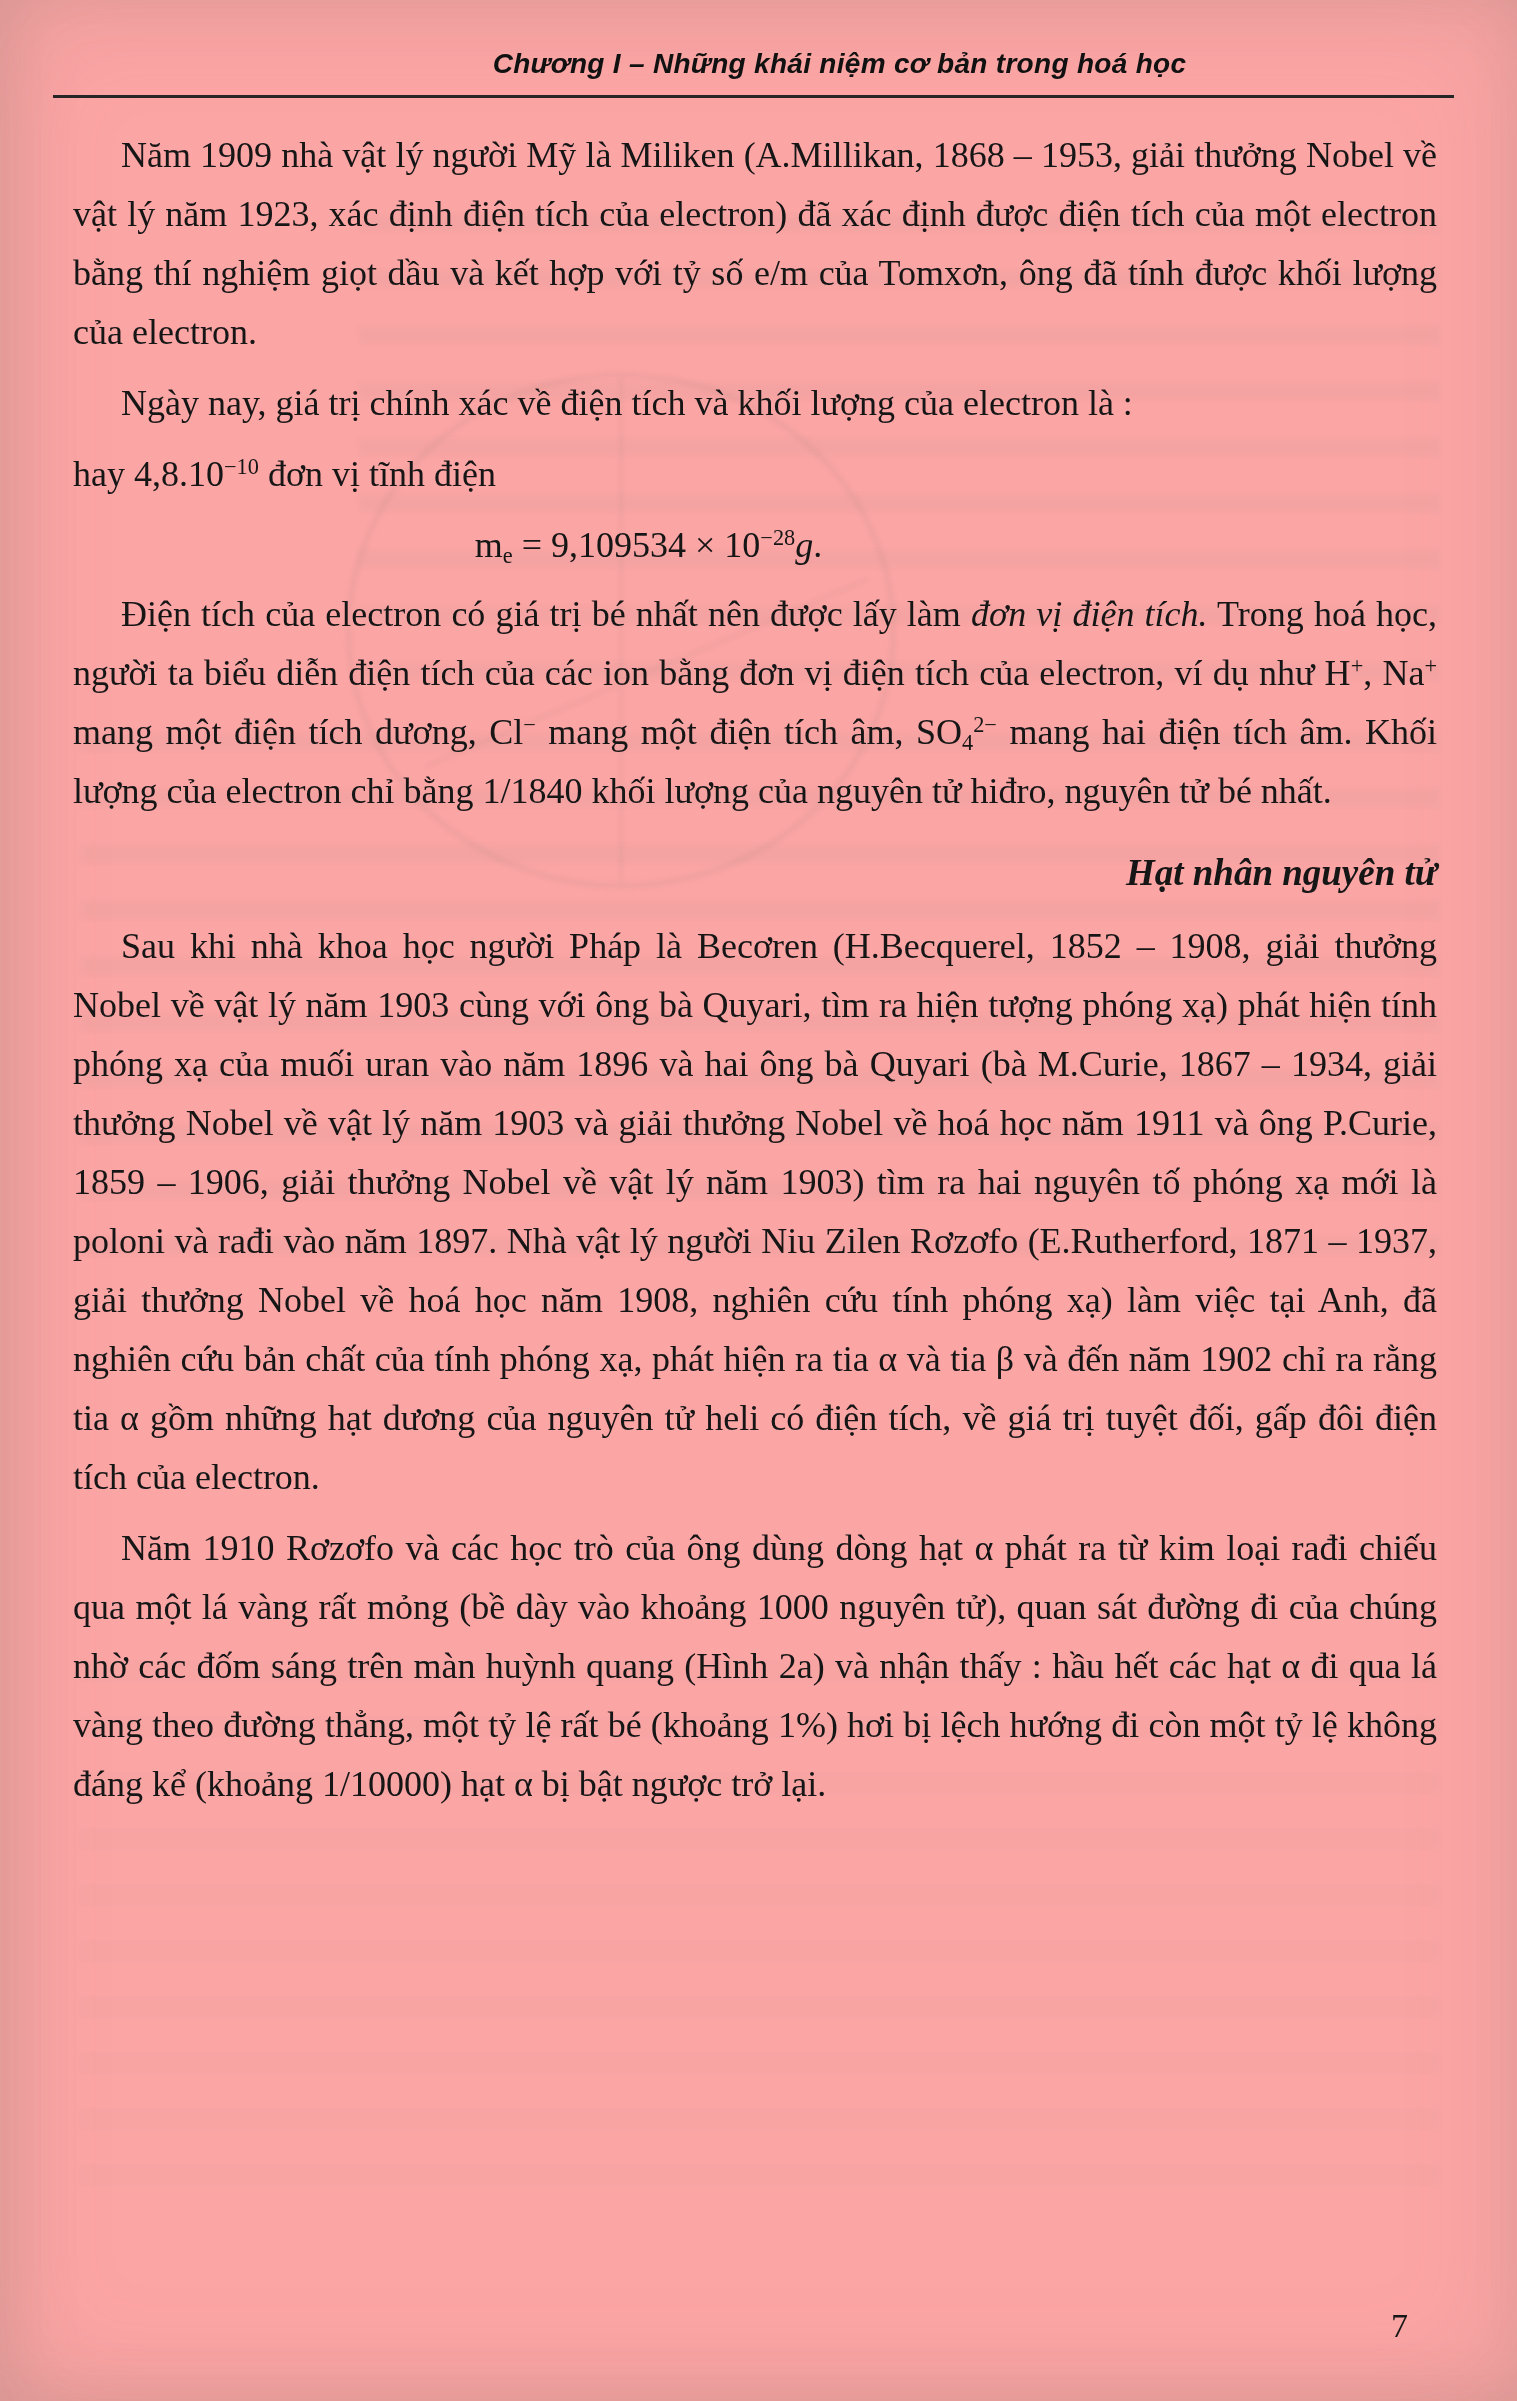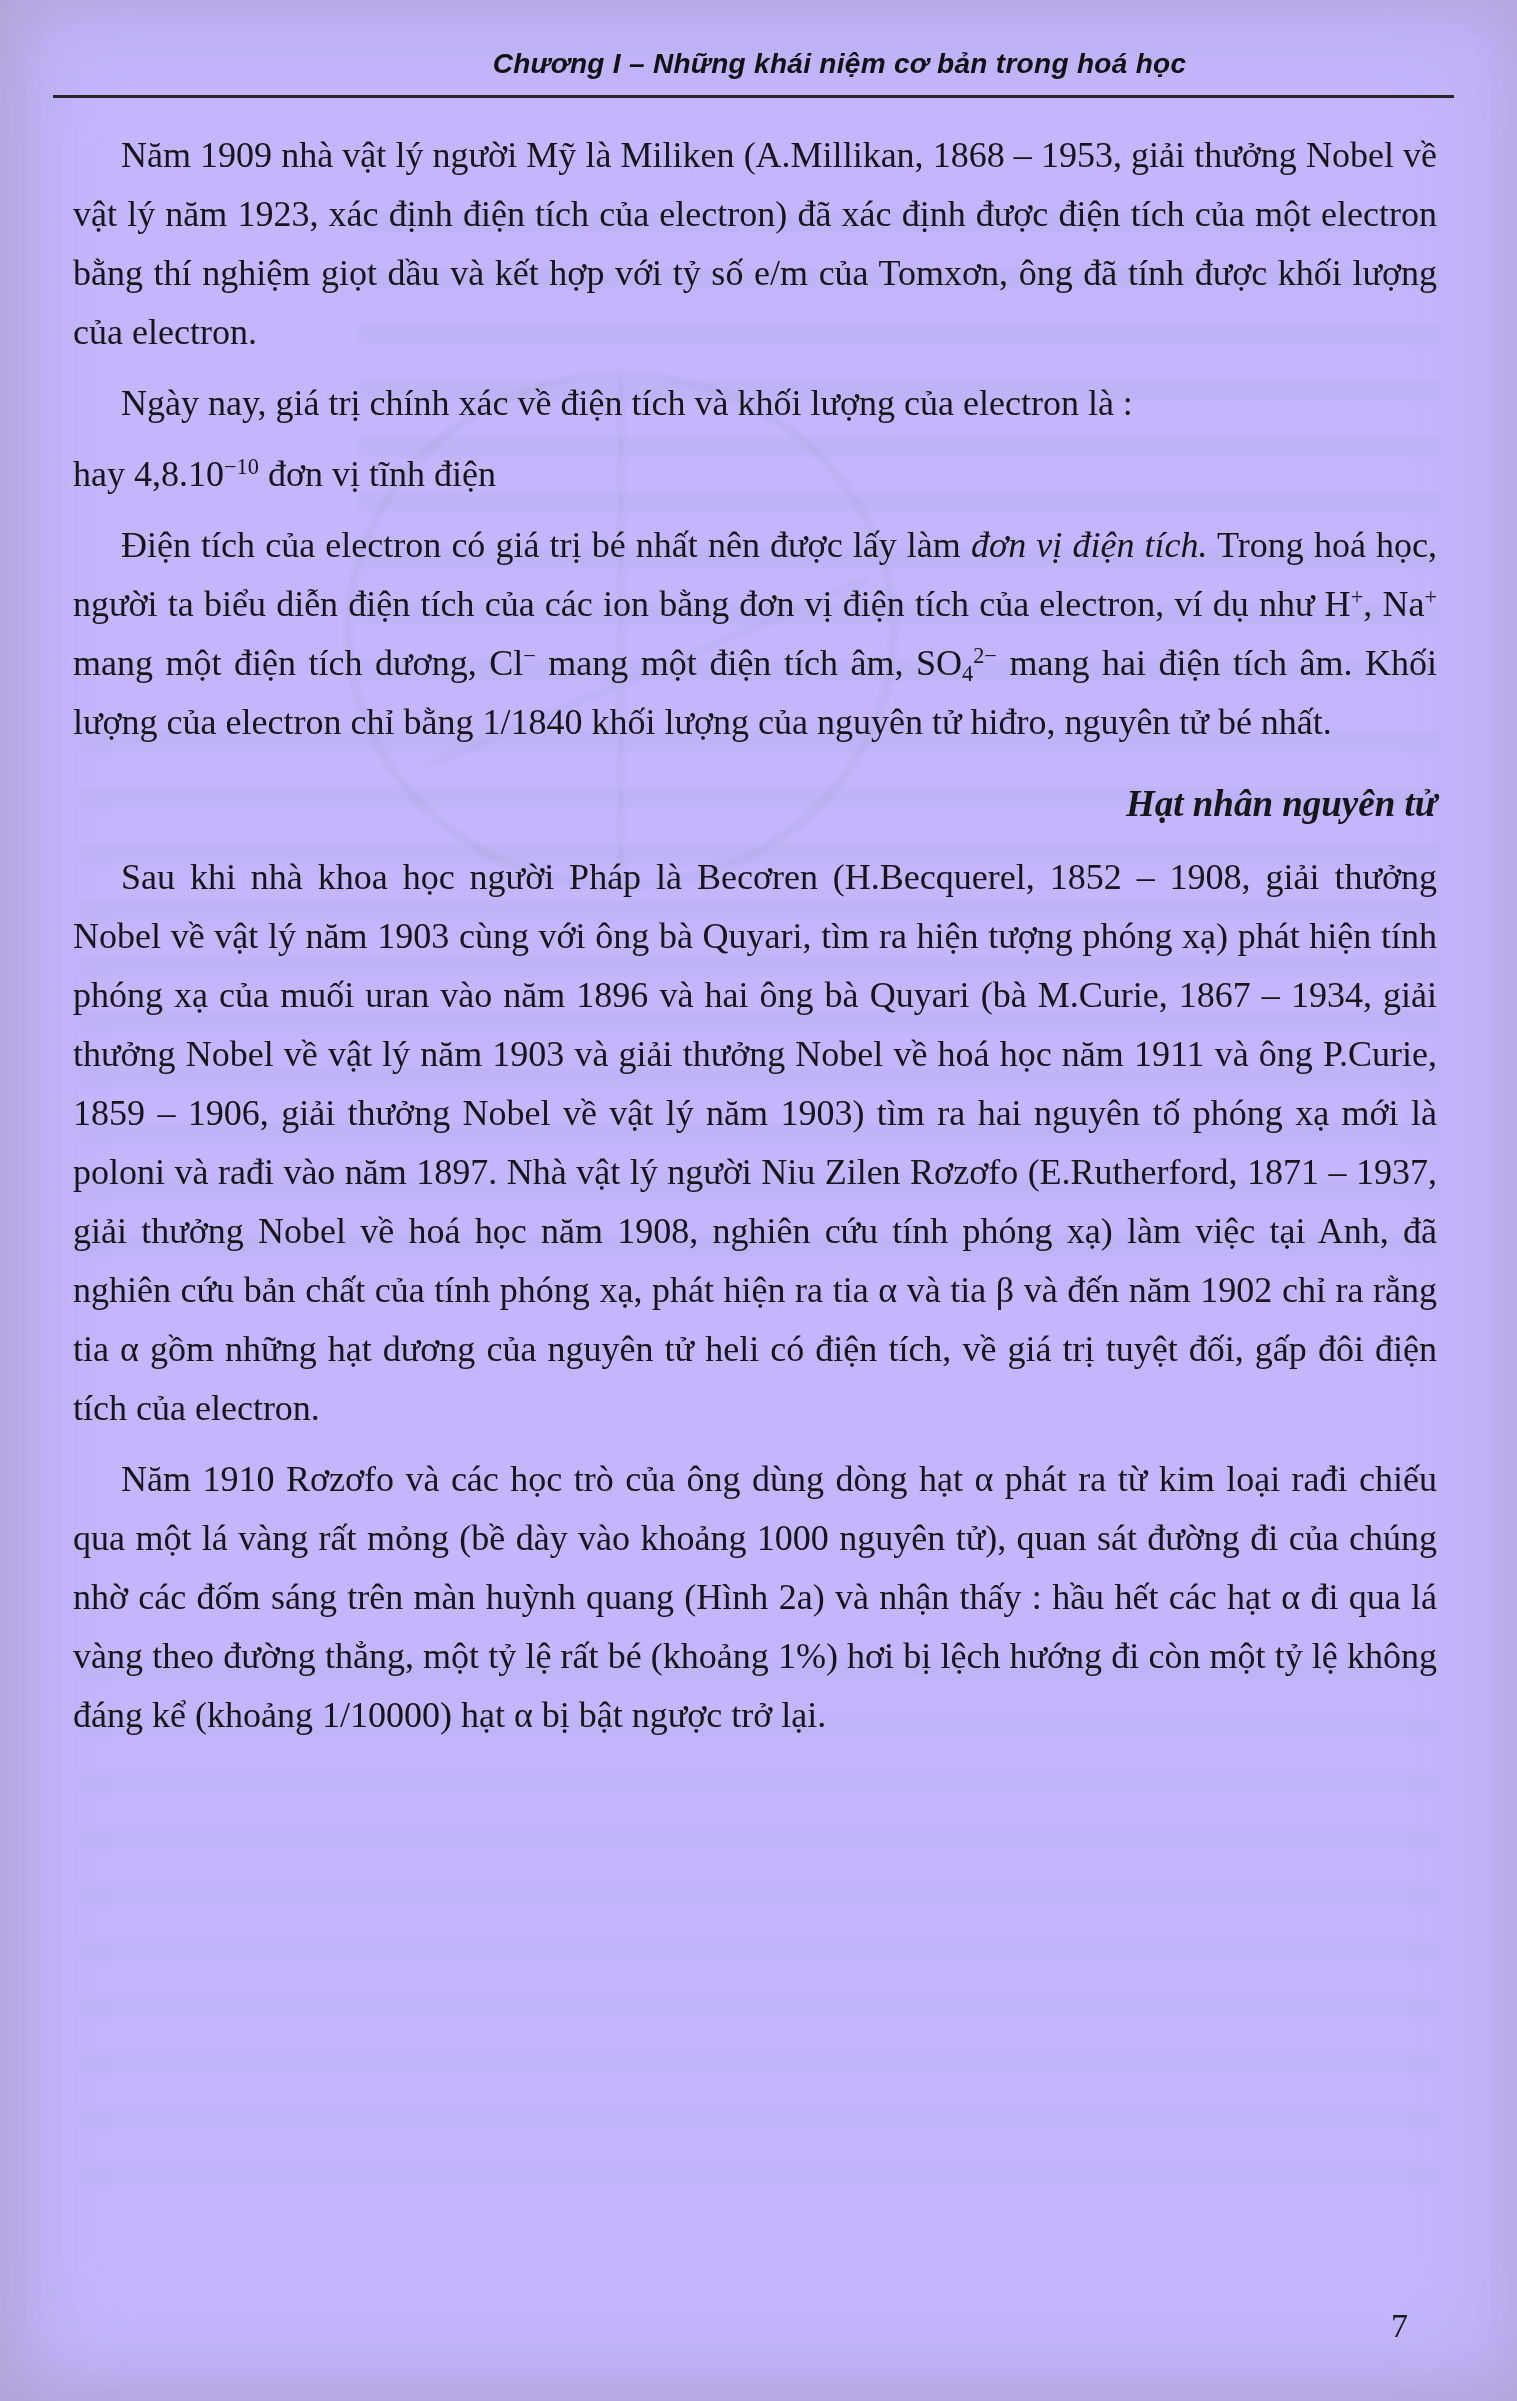--- a/index.html
+++ b/index.html
@@ -6,21 +6,21 @@
     margin: 0;
     padding: 0;
     width: 1517px;
     height: 2401px;
     background: #efede6;
   }
   .page {
     position: relative;
     width: 1517px;
     height: 2401px;
-    background: #c4b5fd;
+    background: #fca5a5;
     overflow: hidden;
     font-family: "Liberation Serif", "DejaVu Serif", serif;
     color: #161616;
     box-shadow: inset 0 0 119px rgba(125,120,104,0.16),
                 inset 25.5px 0 60px rgba(125,120,104,0.10),
                 inset 0 -17px 51px rgba(125,120,104,0.08);
   }
 
   
   .ghost-layer { position: absolute; inset: 0; pointer-events: none; z-index: 0; }
@@ -119,20 +119,21 @@
     </svg>
   </div>
 
   <div class="running-header">Chương I – Những khái niệm cơ bản trong hoá học</div>
   <div class="header-rule"></div>
 
   <div class="content">
     <p>Năm 1909 nhà vật lý người Mỹ là Miliken (A.Millikan, 1868 – 1953, giải thưởng Nobel về vật lý năm 1923, xác định điện tích của electron) đã xác định được điện tích của một electron bằng thí nghiệm giọt dầu và kết hợp với tỷ số e/m của Tomxơn, ông đã tính được khối lượng của electron.</p>
     <p>Ngày nay, giá trị chính xác về điện tích và khối lượng của electron là :</p>
     <p class="noindent"><span>hay 4,8.10</span><sup>−10</sup><span> đơn vị tĩnh điện</span></p>
+    <p class="formula"><span>m</span><sub>e</sub><span> = 9,109534 × 10</span><sup>−28</sup><i>g</i><span>.</span></p>
     <p><span>Điện tích của electron có giá trị bé nhất nên được lấy làm </span><i>đơn vị điện tích.</i><span> Trong hoá học, người ta biểu diễn điện tích của các ion bằng đơn vị điện tích của electron, ví dụ như H</span><sup>+</sup><span>, Na</span><sup>+</sup><span> mang một điện tích dương, Cl</span><sup>−</sup><span> mang một điện tích âm, SO</span><sub>4</sub><sup>2−</sup><span> mang hai điện tích âm. Khối lượng của electron chỉ bằng 1/1840 khối lượng của nguyên tử hiđro, nguyên tử bé nhất.</span></p>
     <div class="subheading">Hạt nhân nguyên tử</div>
     <p>Sau khi nhà khoa học người Pháp là Becơren (H.Becquerel, 1852 – 1908, giải thưởng Nobel về vật lý năm 1903 cùng với ông bà Quyari, tìm ra hiện tượng phóng xạ) phát hiện tính phóng xạ của muối uran vào năm 1896 và hai ông bà Quyari (bà M.Curie, 1867 – 1934, giải thưởng Nobel về vật lý năm 1903 và giải thưởng Nobel về hoá học năm 1911 và ông P.Curie, 1859 – 1906, giải thưởng Nobel về vật lý năm 1903) tìm ra hai nguyên tố phóng xạ mới là poloni và rađi vào năm 1897. Nhà vật lý người Niu Zilen Rơzơfo (E.Rutherford, 1871 – 1937, giải thưởng Nobel về hoá học năm 1908, nghiên cứu tính phóng xạ) làm việc tại Anh, đã nghiên cứu bản chất của tính phóng xạ, phát hiện ra tia α và tia β và đến năm 1902 chỉ ra rằng tia α gồm những hạt dương của nguyên tử heli có điện tích, về giá trị tuyệt đối, gấp đôi điện tích của electron.</p>
     <p>Năm 1910 Rơzơfo và các học trò của ông dùng dòng hạt α phát ra từ kim loại rađi chiếu qua một lá vàng rất mỏng (bề dày vào khoảng 1000 nguyên tử), quan sát đường đi của chúng nhờ các đốm sáng trên màn huỳnh quang (Hình 2a) và nhận thấy : hầu hết các hạt α đi qua lá vàng theo đường thẳng, một tỷ lệ rất bé (khoảng 1%) hơi bị lệch hướng đi còn một tỷ lệ không đáng kể (khoảng 1/10000) hạt α bị bật ngược trở lại.</p>
   </div>
 
   <div class="page-number">7</div>
 
 </div>
 

